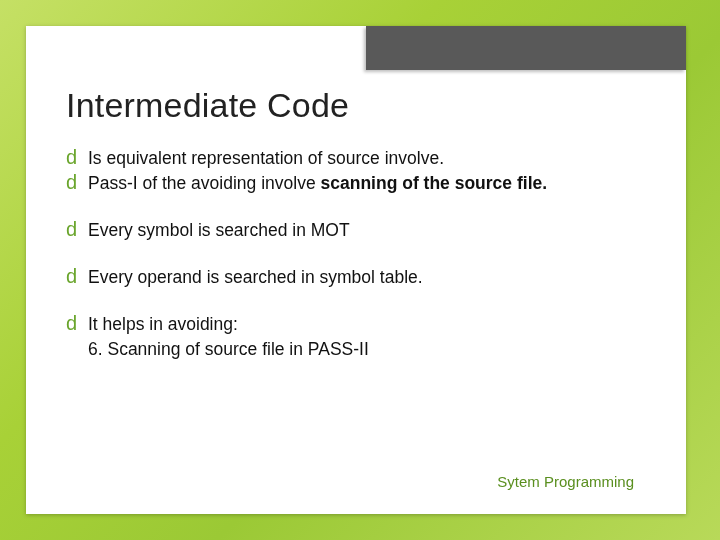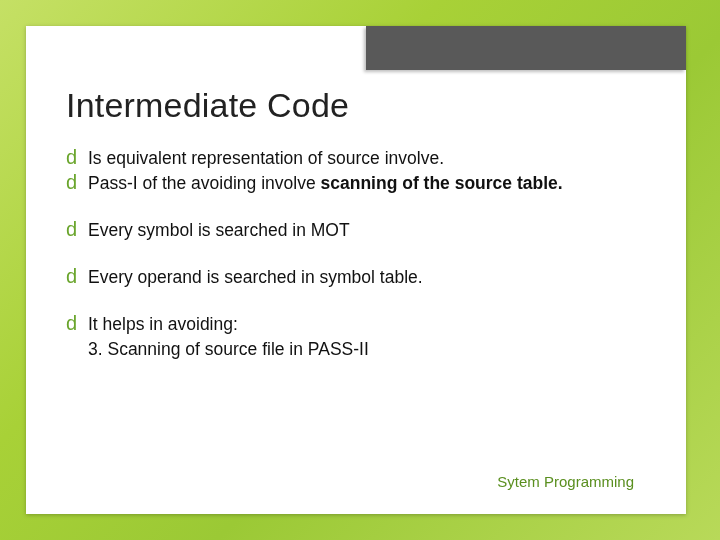--- a/index.html
+++ b/index.html
@@ -78,21 +78,21 @@
 
   <div class="content">
 
     <div class="bullet-line">
       <span class="glyph">d</span>
       <span>Is</span><span> equivalent representation of source involve.</span>
     </div>
 
     <div class="bullet-line">
       <span class="glyph">d</span>
-      <span>Pass-I</span><span> of the avoiding involve </span><span class="bold">scanning of the source table.</span>
+      <span>Pass-I</span><span> of the avoiding involve </span><span class="bold">scanning of the source file.</span>
     </div>
 
     <div class="spacer"></div>
 
     <div class="bullet-line">
       <span class="glyph">d</span>
       <span>Every</span><span> symbol is searched in MOT</span>
     </div>
 
     <div class="spacer"></div>
@@ -102,18 +102,18 @@
       <span>Every</span><span> operand is searched in symbol table.</span>
     </div>
 
     <div class="spacer"></div>
 
     <div class="bullet-line">
       <span class="glyph">d</span>
       <span>It</span><span> helps in avoiding:</span>
     </div>
 
-    <div class="plain-line">3. Scanning of source file in PASS-II</div>
+    <div class="plain-line">6. Scanning of source file in PASS-II</div>
 
   </div>
 
   <div class="footer">Sytem Programming</div>
 </div>
 
 </body></html>

